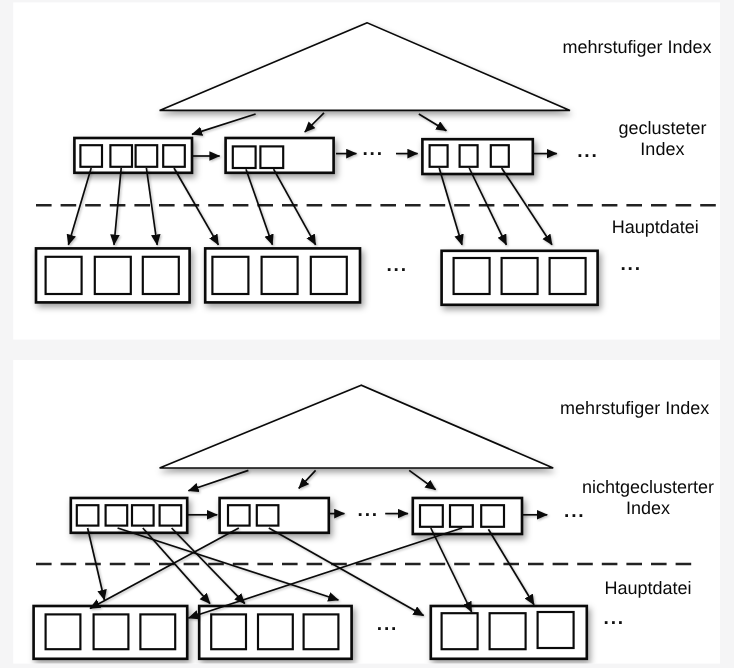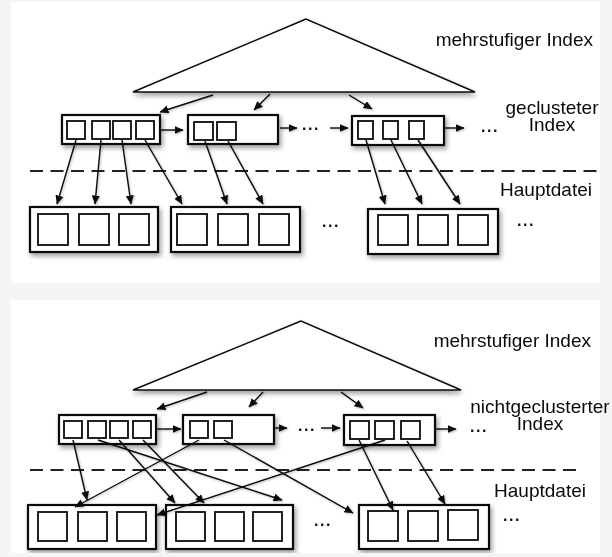--- a/index.html
+++ b/index.html
@@ -14,21 +14,21 @@
   .panel svg{position:absolute;left:0;top:0;width:100%;height:100%;display:block;}
 
   
   .tri{fill:#ffffff;stroke:#0a0a0a;stroke-width:1.4;filter:drop-shadow(1px 3px 2.5px rgba(0,0,0,.38));}
   .nbox{fill:#ffffff;stroke:#0a0a0a;stroke-width:2.2;filter:drop-shadow(2px 3px 2.5px rgba(0,0,0,.38));}
   .cell{fill:#ffffff;stroke:#0a0a0a;stroke-width:1.8;}
   .arrow{stroke:#0a0a0a;stroke-width:1.4;filter:drop-shadow(1px 1.5px 1px rgba(0,0,0,.28));}
   .divider{stroke:#222222;stroke-width:2.2;stroke-dasharray:13 7.5;}
 
   
-  .lbl{position:absolute;color:#0a0a0a;font-size:19px;line-height:17px;white-space:nowrap;}
+  .lbl{position:absolute;color:#0a0a0a;font-size:15px;line-height:17px;white-space:nowrap;}
   .lbl.center{text-align:center;white-space:normal;}
   .lbl.right{text-align:right;}
   .d1-ml{left:400px;top:29px;width:182px;}
   .d1-idx{left:461px;top:97px;width:160px;}
   .d1-file{left:464px;top:179px;width:142px;text-align:center;}
   .d2-ml{left:398px;top:32px;width:182px;}
   .d2-idx{left:449px;top:98px;width:160px;}
   .d2-file{left:458px;top:182px;width:142px;text-align:center;}
 
   

